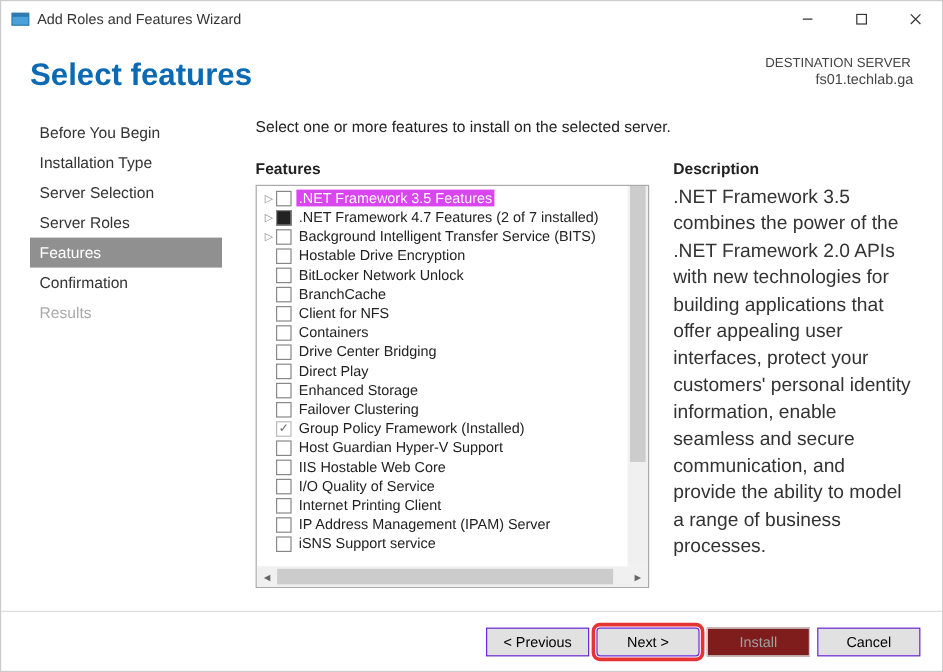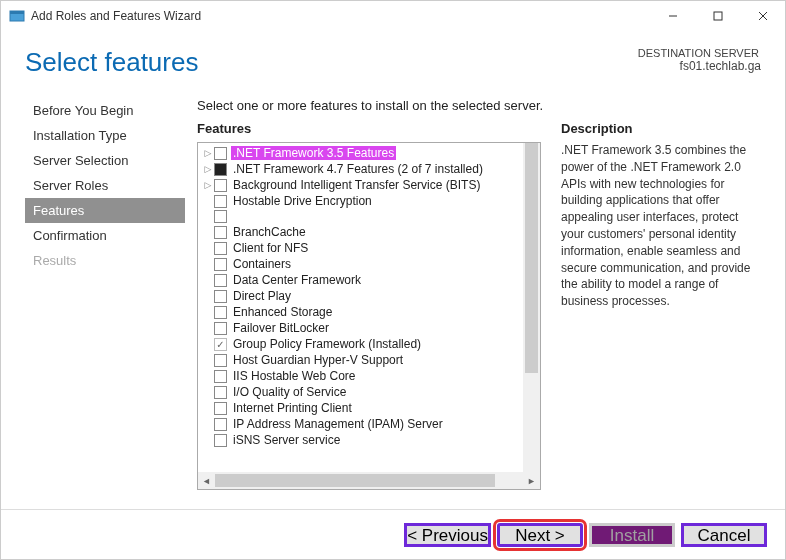--- a/index.html
+++ b/index.html
@@ -4,31 +4,31 @@
 <style>
 *{margin:0;padding:0;box-sizing:border-box;font-family:"Segoe UI",Tahoma,sans-serif}
 body{background:#fff;width:786px;height:560px;overflow:hidden;border:1px solid #ccc;position:relative}
 .titlebar{height:30px;display:flex;align-items:center;padding:0 0 0 8px}
 .titlebar .icon{width:16px;height:16px;display:inline-flex;align-items:center;justify-content:center;margin-right:6px}
 .titlebar .title{font-size:12px;color:#333}
 .winbtns{margin-left:auto;display:flex}
 .winbtn{width:45px;height:30px;display:flex;align-items:center;justify-content:center;font-size:10px;color:#666}
 .content{position:absolute;top:30px;left:0;right:0;bottom:50px;padding:16px 24px 0 24px}
 .header{display:flex;justify-content:space-between;align-items:flex-start;margin-bottom:20px}
-.pagetitle{font-size:26px;font-weight:400;color:#0b6ab3}
+.pagetitle{font-size:26px;font-weight:700;color:#0b6ab3}
 .dest{text-align:right;font-size:11px;color:#444}
 .dest .lbl{font-size:11px}
 .dest .val{font-size:12px}
-.body{display:flex;gap:12px;height:calc(100% - 70px)}
+.body{display:flex;gap:28px;height:calc(100% - 70px)}
 .nav{width:160px;flex-shrink:0}
 .navitem{font-size:13px;color:#333;padding:5px 8px;cursor:pointer}
 .navitem.active{background:#909090;color:#fff}
 .navitem.disabled{color:#aaa}
 .main{flex:1;display:flex;flex-direction:column}
-.instr{font-size:13px;color:#222;margin-bottom:8px}
+.instr{font-size:13px;color:#222;margin-bottom:20px}
 .cols{display:flex;gap:20px;flex:1;min-height:0}
 .leftcol{flex:1;display:flex;flex-direction:column;min-width:0}
 .rightcol{width:200px;flex-shrink:0}
 .sechdr{font-size:13px;font-weight:600;color:#222;margin-bottom:6px}
 .treebox{border:1px solid #aaa;flex:1;position:relative;overflow:hidden}
 .treelist{position:absolute;top:0;left:0;right:17px;bottom:17px;overflow:hidden;padding:2px 0}
 .ti{display:flex;align-items:center;font-size:12px;color:#222;padding:1px 4px;white-space:nowrap}
 .exp{width:12px;display:inline-flex;align-items:center;justify-content:center;color:#888;font-size:9px}
 .noexp{width:12px;display:inline-block}
 .cb{width:13px;height:13px;border:1px solid #888;margin-right:4px;display:inline-flex;align-items:center;justify-content:center;font-size:10px;background:#fff;flex-shrink:0}
@@ -36,24 +36,24 @@
 .cb.checked::after{content:"✓";color:#666;font-size:10px}
 .cb.dis{border-color:#bbb;color:#bbb}
 .lbl{padding:0 2px}
 .lbl.sel{background:#d946ef;color:#fff}
 .vscroll{position:absolute;top:0;right:0;bottom:17px;width:17px;background:#f0f0f0}
 .hscroll{position:absolute;left:0;right:0;bottom:0;height:17px;background:#f0f0f0;display:flex;align-items:center}
 .sbtn{width:17px;height:17px;background:#f0f0f0;display:flex;align-items:center;justify-content:center;color:#666;font-size:9px}
 .vthumb{position:absolute;top:0;left:2px;width:13px;height:230px;background:#ccc}
 .htrack{flex:1;height:13px;background:#f0f0f0;position:relative}
 .hthumb{position:absolute;left:0;top:0;height:13px;width:280px;background:#ccc}
-.desc{font-size:12px;color:#333;line-height:1.4}
+.desc{font-size:16px;color:#333;line-height:1.4}
 .footer{position:absolute;bottom:0;left:0;right:0;height:50px;border-top:1px solid #ddd;display:flex;align-items:center;justify-content:flex-end;padding:0 18px;gap:6px}
-.btn{min-width:86px;height:24px;font-size:17px;border:3px solid #6d28d9;background:#e1e1e1;cursor:pointer}
-.btn:disabled{color:#a0a0a0;background:#701a75;border-color:#ccc}
+.btn{min-width:86px;height:24px;font-size:12px;border:1px solid #6d28d9;background:#e1e1e1;cursor:pointer}
+.btn:disabled{color:#a0a0a0;background:#7f1d1d;border-color:#ccc}
 .btn.hl{outline:3px solid #e63333;outline-offset:1px;border-radius:3px}
 </style>
 </head>
 <body>
 
 <div class="titlebar">
   <span class="icon">
     <svg width="16" height="16" viewBox="0 0 16 16">
         <rect x="1" y="3" width="14" height="10" fill="#4aa0d8" stroke="#2c7ab0"></rect>
         <rect x="1" y="3" width="14" height="3" fill="#2c7ab0"></rect>
@@ -121,55 +121,56 @@
                   <span class="lbl">Background Intelligent Transfer Service (BITS)</span>
                 </div>
                 <div class="ti">
                   <span class="noexp"></span>
                   <span class="cb"></span>
                   <span class="lbl">Hostable Drive Encryption</span>
                 </div>
                 <div class="ti">
                   <span class="noexp"></span>
                   <span class="cb"></span>
+                  <span class="lbl">BitLocker Network Unlock</span>
                 </div>
                 <div class="ti">
                   <span class="noexp"></span>
                   <span class="cb"></span>
                   <span class="lbl">BranchCache</span>
                 </div>
                 <div class="ti">
                   <span class="noexp"></span>
                   <span class="cb"></span>
                   <span class="lbl">Client for NFS</span>
                 </div>
                 <div class="ti">
                   <span class="noexp"></span>
                   <span class="cb"></span>
                   <span class="lbl">Containers</span>
                 </div>
                 <div class="ti">
                   <span class="noexp"></span>
                   <span class="cb"></span>
-                  <span class="lbl">Data Center Framework</span>
+                  <span class="lbl">Drive Center Bridging</span>
                 </div>
                 <div class="ti">
                   <span class="noexp"></span>
                   <span class="cb"></span>
                   <span class="lbl">Direct Play</span>
                 </div>
                 <div class="ti">
                   <span class="noexp"></span>
                   <span class="cb"></span>
                   <span class="lbl">Enhanced Storage</span>
                 </div>
                 <div class="ti">
                   <span class="noexp"></span>
                   <span class="cb"></span>
-                  <span class="lbl">Failover BitLocker</span>
+                  <span class="lbl">Failover Clustering</span>
                 </div>
                 <div class="ti">
                   <span class="noexp"></span>
                   <span class="cb checked dis"></span>
                   <span class="lbl">Group Policy Framework (Installed)</span>
                 </div>
                 <div class="ti">
                   <span class="noexp"></span>
                   <span class="cb"></span>
                   <span class="lbl">Host Guardian Hyper-V Support</span>
@@ -190,21 +191,21 @@
                   <span class="lbl">Internet Printing Client</span>
                 </div>
                 <div class="ti">
                   <span class="noexp"></span>
                   <span class="cb"></span>
                   <span class="lbl">IP Address Management (IPAM) Server</span>
                 </div>
                 <div class="ti">
                   <span class="noexp"></span>
                   <span class="cb"></span>
-                  <span class="lbl">iSNS Server service</span>
+                  <span class="lbl">iSNS Support service</span>
                 </div>
               </div>
             <div class="vscroll">
               <div class="vthumb"></div>
             </div>
             <div class="hscroll">
               <div class="sbtn">◄</div>
               <div class="htrack">
                   <div class="hthumb"></div>
                 </div>

